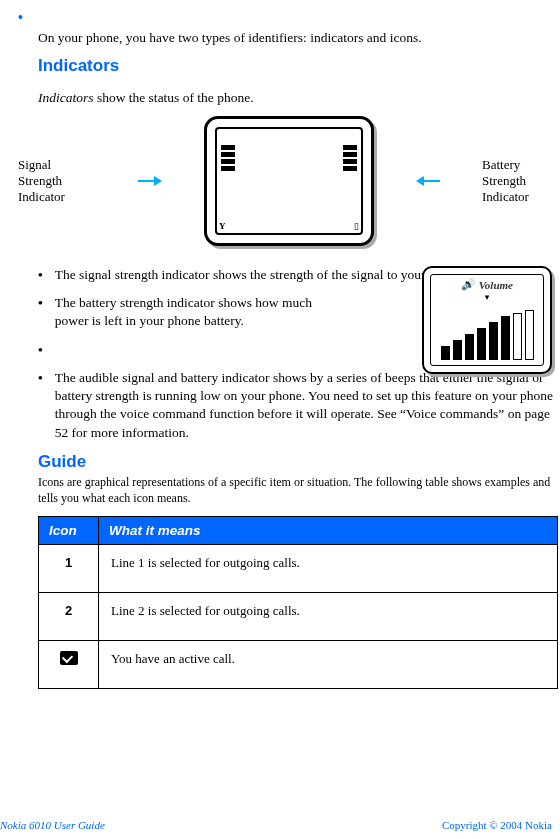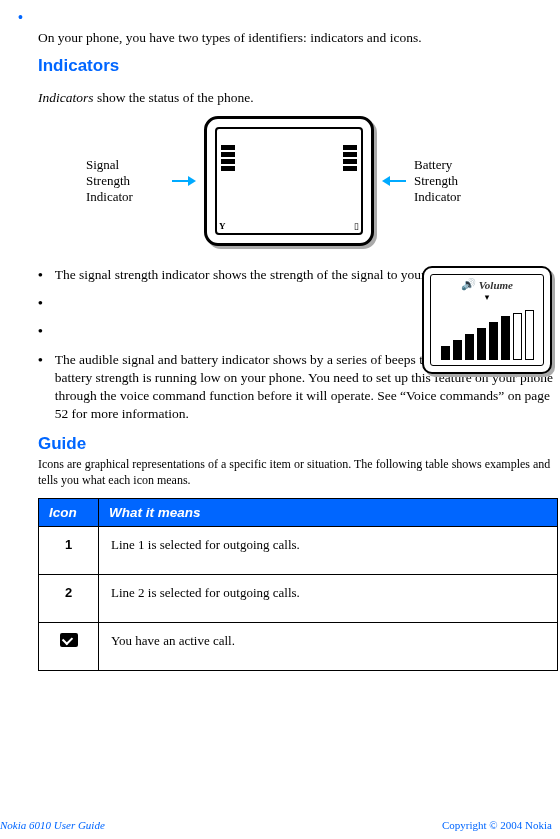--- a/index.html
+++ b/index.html
@@ -46,21 +46,21 @@
     .subtext {
       font-size: 13.5px;
       margin-left: 20px;
       margin-bottom: 10px;
       margin-top: 14px;
     }
     .italic { font-style: italic; }
     .phone-figure {
       display: flex;
       align-items: center;
-      justify-content: center;
+      justify-content: space-between;
       gap: 8px;
       margin: 10px 0 20px 0;
     }
     .callout-label {
       font-size: 13px;
       line-height: 1.25;
       width: 78px;
     }
     .callout-left { text-align: left; }
     .callout-right { text-align: left; }
@@ -335,20 +335,21 @@
 </div>
 
 <div class="content-wrap">
   <ul class="bullet-list">
     <li>
       <span class="dot">•</span>
       <span class="txt">The signal strength indicator shows the strength of the signal to your phone.</span>
     </li>
     <li>
       <span class="dot">•</span>
+      <span class="txt narrow">The battery strength indicator shows how much power is left in your phone battery.</span>
     </li>
     <li>
       <span class="dot">•</span>
     </li>
     <li>
       <span class="dot">•</span>
       <span class="txt">The audible signal and battery indicator shows by a series of beeps that either the signal or battery strength is running low on your phone. You need to set up this feature on your phone through the voice command function before it will operate. See “Voice commands” on page 52 for more information.</span>
     </li>
   </ul>
 

